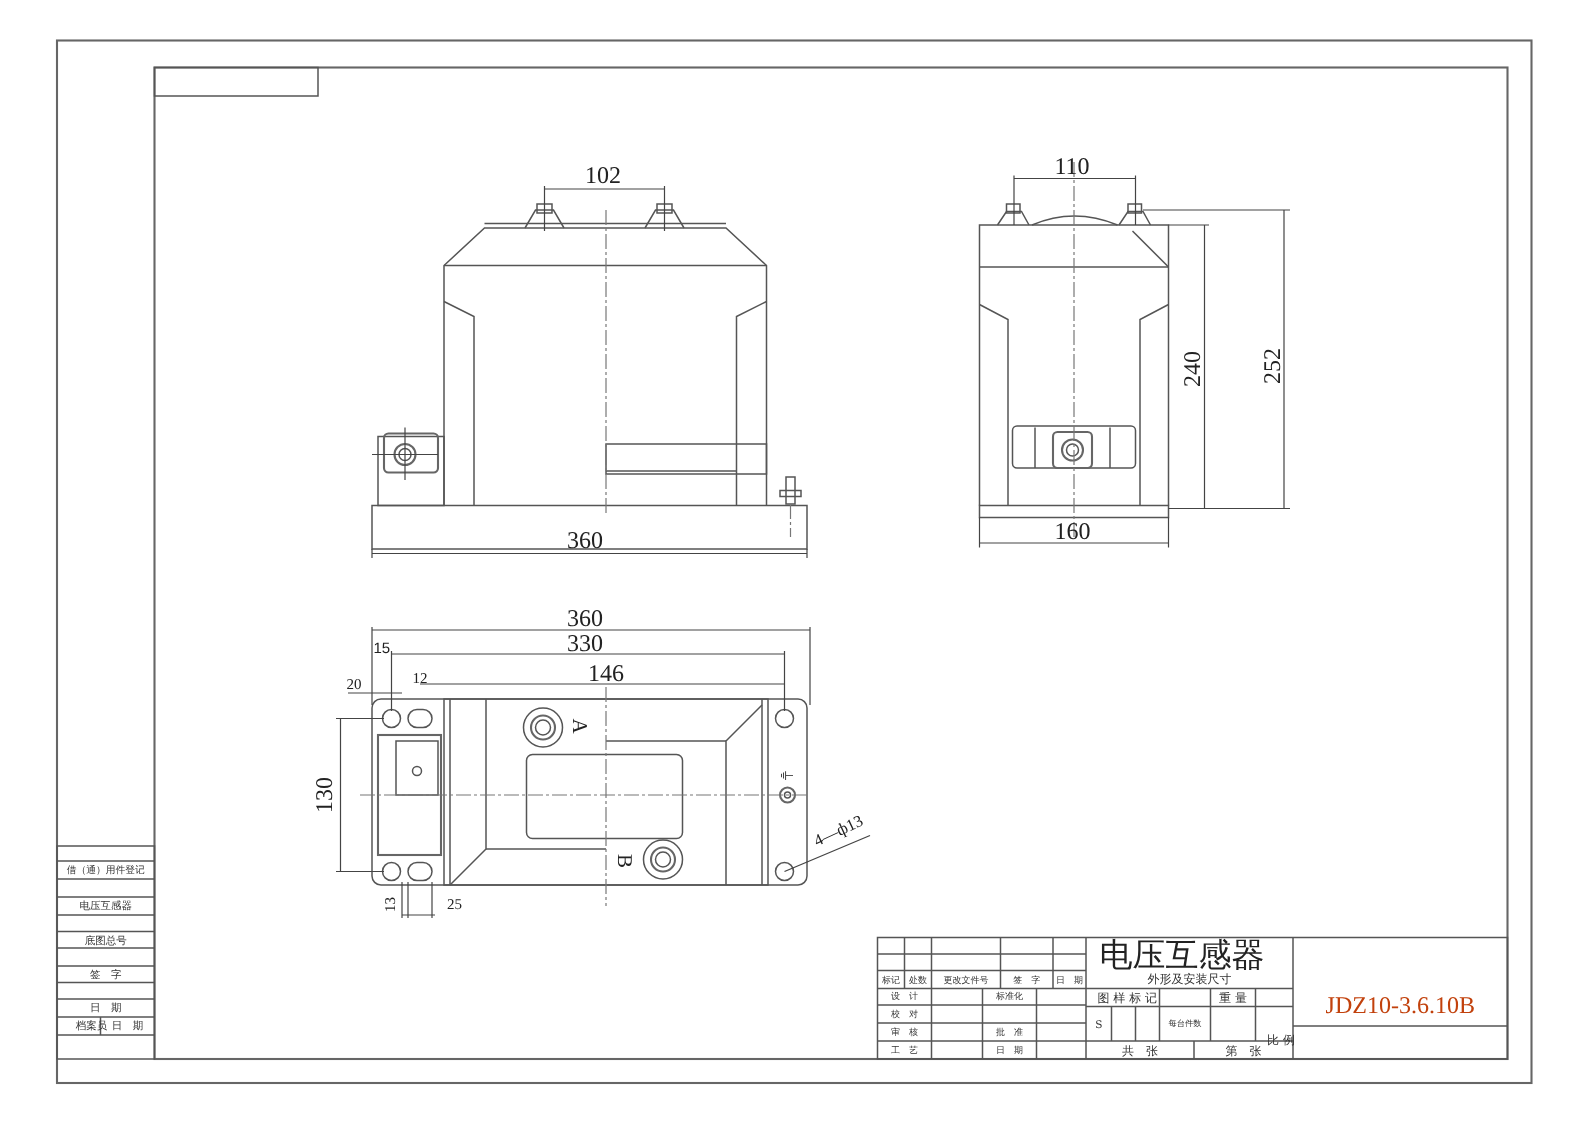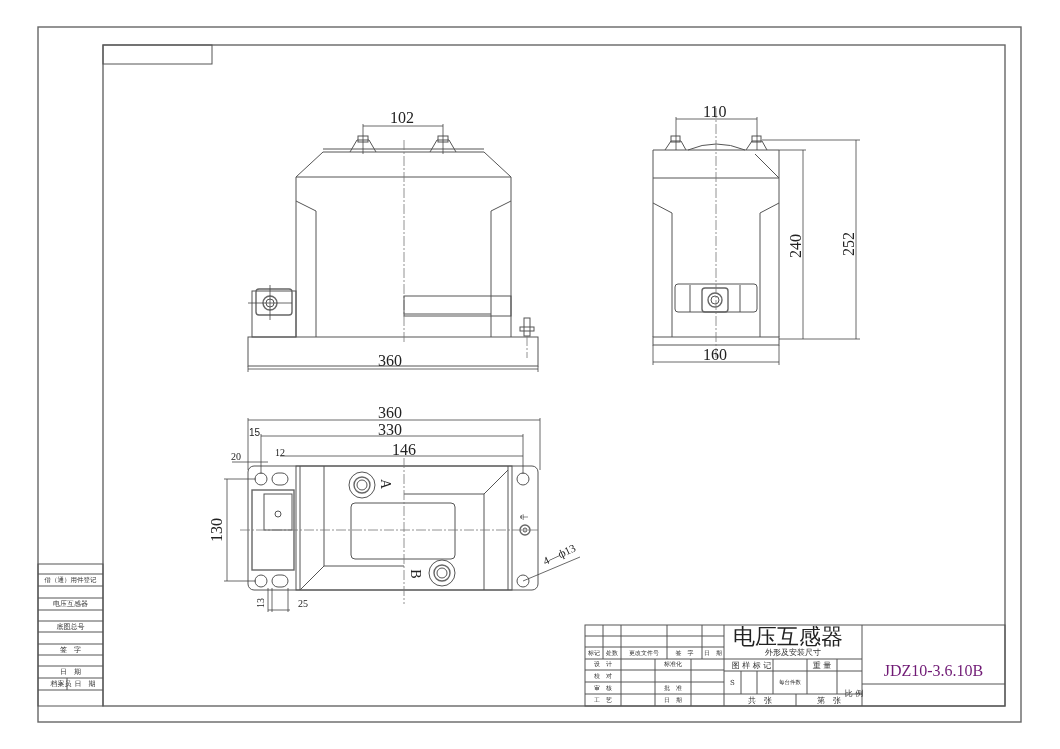--- a/index.html
+++ b/index.html
@@ -239,13 +239,13 @@
 
 <div class="cell" style="left:724px;top:627px;width:128px;height:20px;font-size:22px;color:#222;">电压互感器</div>
 <div class="cell" style="left:724px;top:647px;width:138px;height:11px;font-size:8px;">外形及安装尺寸</div>
 <div class="cell" style="left:724px;top:659px;width:55px;height:12px;font-size:8px;">图 样 标 记</div>
 <div class="cell" style="left:807px;top:659px;width:30px;height:12px;font-size:8px;">重 量</div>
 <div class="cell" style="left:837px;top:687px;width:34px;height:12px;font-size:8px;">比 例</div>
 <div class="cell" style="left:724px;top:671px;width:17px;height:23px;font-size:7px;">S</div>
 <div class="cell" style="left:773px;top:671px;width:34px;height:23px;font-size:5.5px;">每台件数</div>
 <div class="cell" style="left:724px;top:694px;width:72px;height:12px;font-size:8px;">共　张</div>
 <div class="cell" style="left:796px;top:694px;width:66px;height:12px;font-size:8px;">第　张</div>
-<div class="cell" style="left:862px;top:659px;width:143px;height:24px;font-size:16px;font-family:'Liberation Serif',serif;color:#701a75;">JDZ10-3.6.10B</div>
+<div class="cell" style="left:862px;top:659px;width:143px;height:24px;font-size:16px;font-family:'Liberation Serif',serif;color:#c2410c;">JDZ10-3.6.10B</div>
 
 </body></html>

